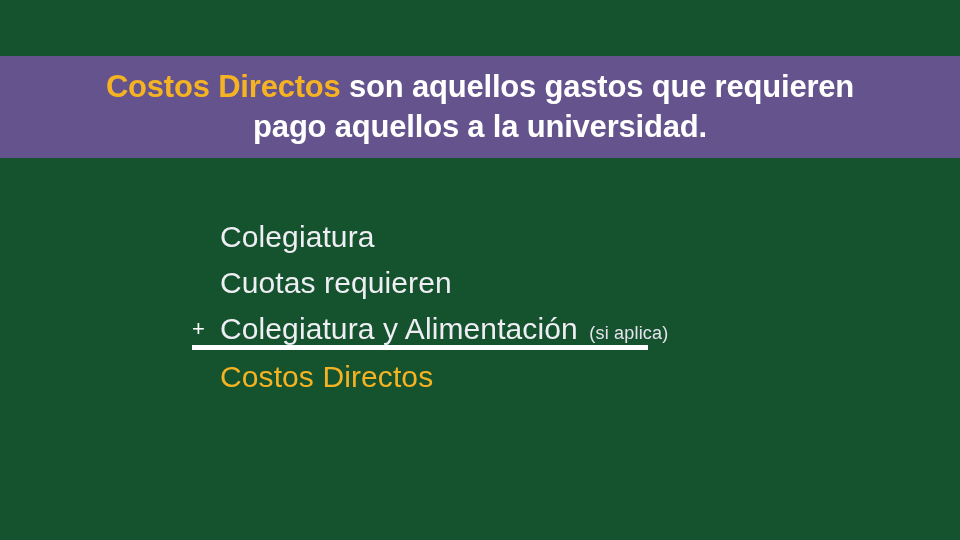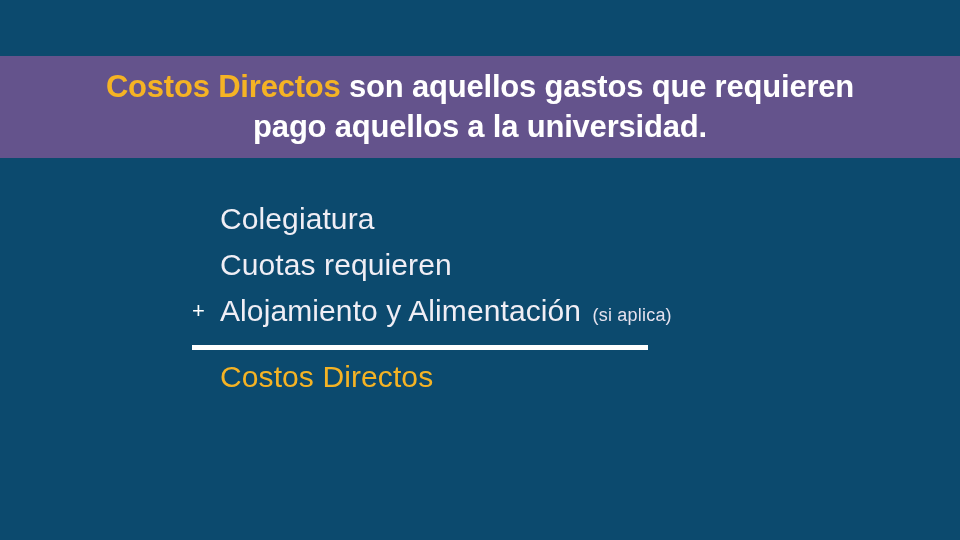--- a/index.html
+++ b/index.html
@@ -12,21 +12,21 @@
     overflow: hidden;
     background: #3a2360;
     font-family: "Liberation Sans", sans-serif;
     -webkit-font-smoothing: antialiased;
   }
 
   #slide {
     position: relative;
     width: 960px;
     height: 540px;
-    background: #0c4a6e;
+    background: #14532d;
   }
 
   
   #banner {
     position: absolute;
     left: 0;
     top: 56px;
     width: 960px;
     height: 102px;
     background: #64538c;
@@ -50,21 +50,21 @@
   }
 
   .banner-line .accent {
     color: #f5b324;
   }
 
   
   #cost-list {
     position: absolute;
     left: 192px;
-    top: 196px;
+    top: 214px;
     width: 620px;
   }
 
   .cost-row {
     position: relative;
     height: 46px;
     line-height: 46px;
     white-space: nowrap;
   }
 
@@ -148,21 +148,21 @@
     </div>
 
     <div class="cost-row">
       <span class="plus-sign"></span>
       <span class="row-label">Cuotas requieren</span>
       <span class="row-note"></span>
     </div>
 
     <div class="cost-row">
       <span class="plus-sign">+</span>
-      <span class="row-label">Alojamiento y Alimentación</span>
+      <span class="row-label">Colegiatura y Alimentación</span>
       <span class="row-note">(si aplica)</span>
     </div>
 
   </div>
 
   <div id="sum-rule"></div>
 
   <div id="total-row">
     <span class="total-label">Costos Directos</span>
   </div>

